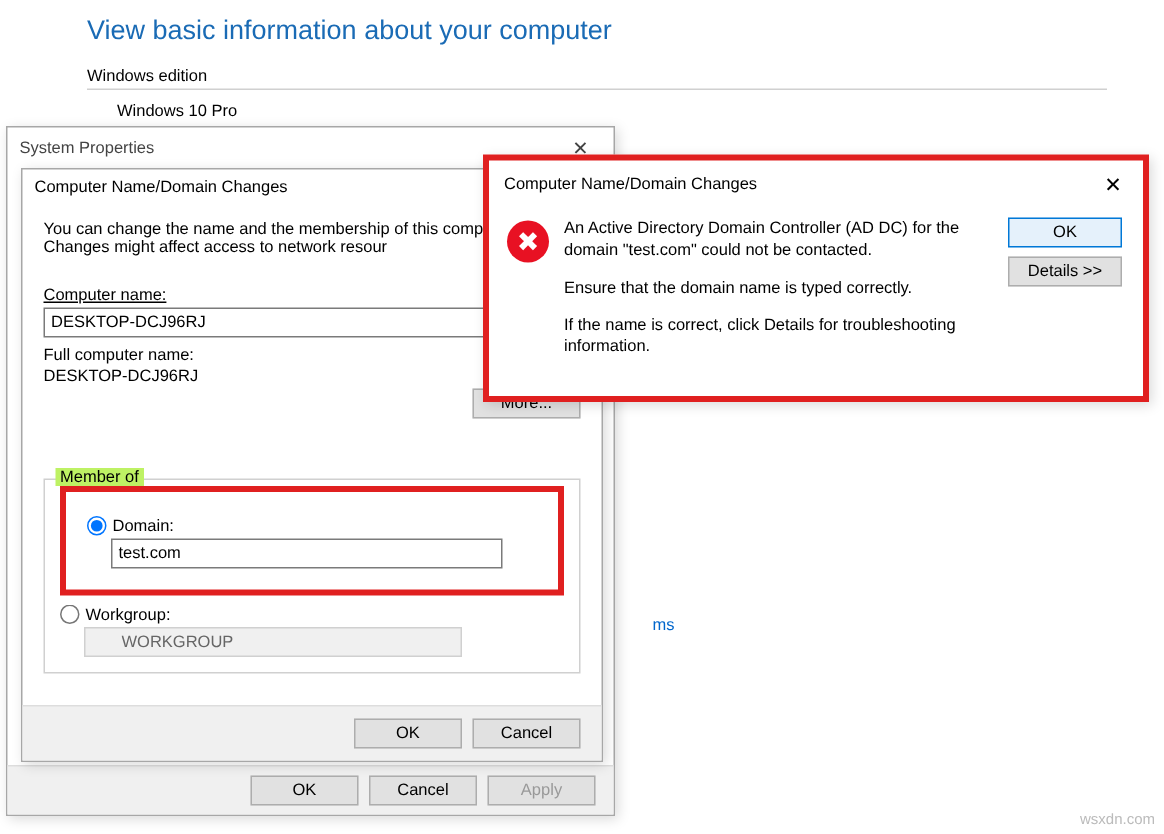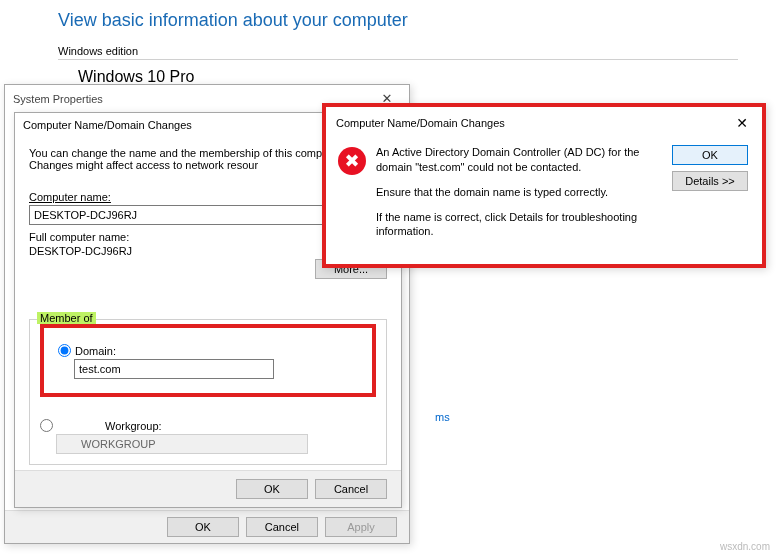--- a/index.html
+++ b/index.html
@@ -2,21 +2,21 @@
 <html><head>
 <meta charset="utf-8">
 <style>
 * { box-sizing: border-box; margin: 0; padding: 0; font-family: "Segoe UI", Tahoma, sans-serif; font-size: 11px; }
 body { background: #fff; width: 776px; height: 556px; position: relative; overflow: hidden; }
 .bg { position: absolute; inset: 0; padding: 10px 20px; }
 .bg h1 { color: #1a6bb5; font-size: 18px; font-weight: 400; margin: 0 0 14px 38px; }
 .bg .sect { margin-left: 38px; }
 .bg .sect-h { font-size: 11px; padding-bottom: 2px; }
 .bg .sect-line { border-bottom: 1px solid #d0d0d0; margin-bottom: 8px; width: 680px; }
-.bg .sub { margin-left: 20px; font-size: 16px; }
+.bg .sub { margin-left: 20px; font-size: 11px; }
 .win { position: absolute; background: #fff; border: 1px solid #a7a7a7; box-shadow: 2px 2px 8px rgba(0,0,0,.15); }
 .title { padding: 6px 8px; font-size: 11px; display: flex; justify-content: space-between; align-items: center; }
 .title .x { width: 28px; text-align: center; font-size: 13px; }
 .sysprops { left: 4px; top: 84px; width: 406px; height: 460px; }
 .sysprops .title { color: #444; }
 .sysprops .inner { padding: 10px 12px; }
 .sysprops .btns { text-align: right; padding: 6px 12px; background: #f0f0f0; border-top: 1px solid #ddd; position: absolute; bottom: 0; left: 0; right: 0; }
 .btn { display: inline-block; min-width: 72px; padding: 3px 10px; background: #e1e1e1; border: 1px solid #adadad; text-align: center; cursor: pointer; margin-left: 4px; font-size: 11px; }
 .btn.def { background: #e5f1fb; border-color: #0078d7; }
 .btn.dis { color: #999; }
@@ -87,23 +87,23 @@
     <div>DESKTOP-DCJ96RJ</div>
     <span class="btn morebtn">More...</span>
     <div style="clear:both;"></div>
     <div class="fieldset">
       <span class="legend">Member of</span>
       <div class="dom-hl">
         <div class="radio-row">
           <input type="radio" checked="" style="">
           <span>Domain:</span>
         </div>
-        <input class="inp" style="margin-left: 16px; width: 200px;" value="test.com">
+        <input class="inp" style="margin-left: 16px; width: 261px;" value="test.com">
       </div>
-      <div class="radio-row" style="margin-top:22px;gap:48px;">
+      <div class="radio-row" style="margin-top:6px;">
         <input type="radio" style="">
         <span>Workgroup:</span>
       </div>
       <input class="inp ro" style="margin-left: 16px; width: 252px;" readonly="" value="WORKGROUP">
     </div>
   </div>
   <div class="btns">
     <span class="btn">OK</span>
     <span class="btn">Cancel</span>
   </div>

